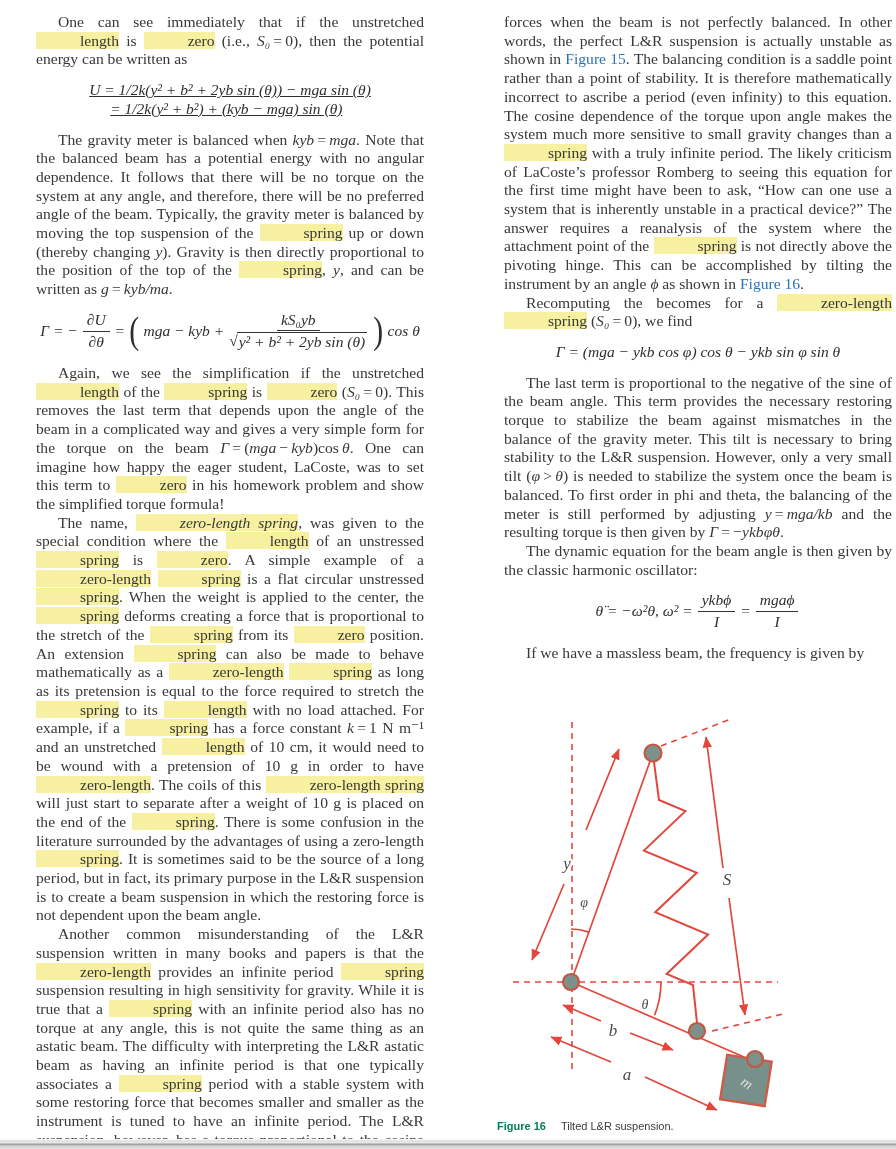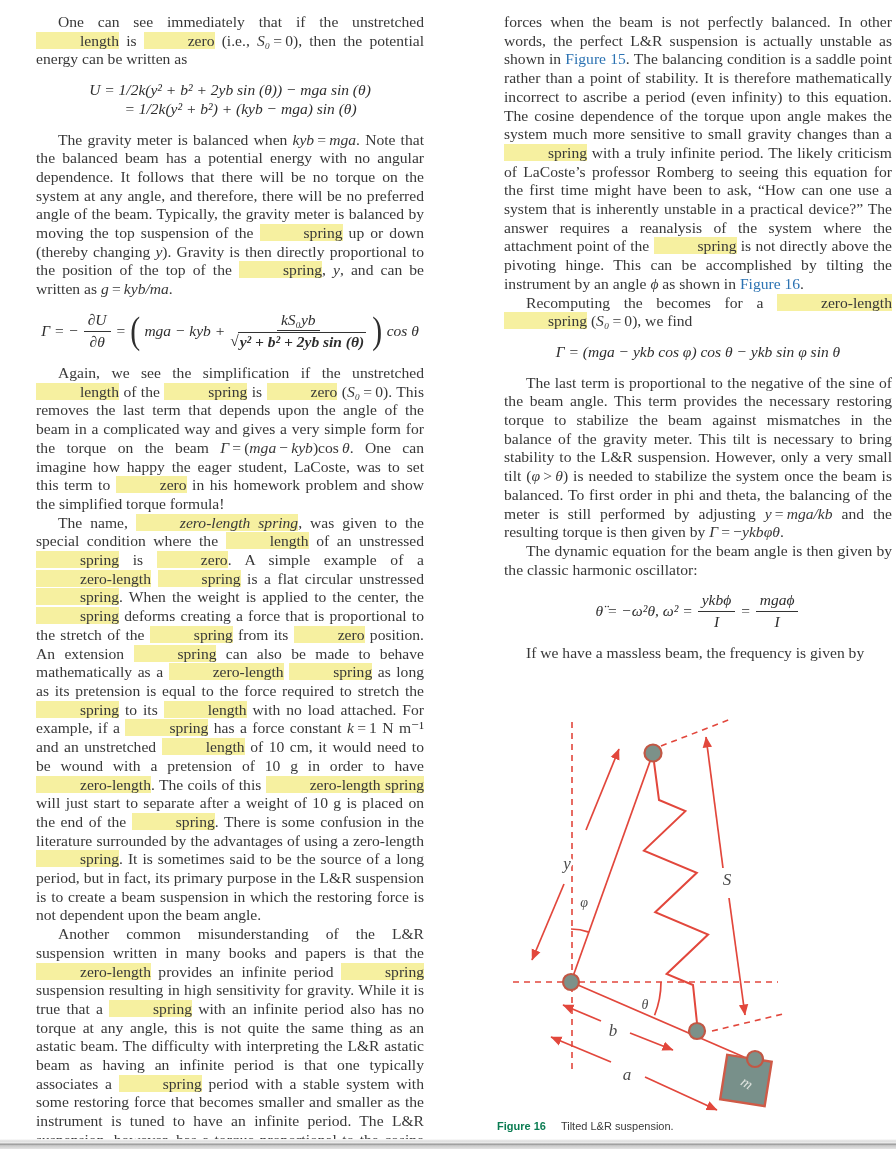--- a/index.html
+++ b/index.html
@@ -14,27 +14,27 @@
   #left-col{left:36px;height:1126px;}
   #right-col{left:472px;height:1126px;margin-left:32px;}
   .para{margin:0;text-align:justify;}
   .ind{text-indent:22px;}
   .hl{background:var(--hl);padding-left:44px;}
   .it{font-style:italic;}
   .blue{color:var(--link);}
   
   .eqblock{text-align:center;margin:12px 0;font-style:italic;font-size:15.5px;color:#2e2e2e;}
   .eqrow{display:flex;justify-content:center;align-items:center;gap:3px;}
-  .eqstack{display:inline-block;text-align:center;}
+  .eqstack{display:inline-block;text-align:left;text-decoration:underline;}
   .eqcont{padding-left:21px;}
   .frac{display:inline-flex;flex-direction:column;align-items:center;vertical-align:middle;margin:0 2px;line-height:1.2;}
   .frac .num{padding:0 4px 1px;border-bottom:1px solid #333;}
   .frac .den{padding-top:1px;display:inline-flex;align-items:flex-start;}
   .rad{font-style:normal;margin-right:-1px;}
-  .radicand{border-top:1px solid #333;padding:0 2px;font-weight:bold;}
+  .radicand{border-top:1px solid #333;padding:0 2px;}
   .bigp{font-size:240%;font-weight:300;line-height:0;vertical-align:middle;font-style:normal;transform:scaleX(.8);display:inline-block;}
   
   svg.figure{position:absolute;left:0;top:0;pointer-events:none;}
   .fl{stroke:var(--figred);fill:none;stroke-width:1.7px;}
   .fd{stroke:var(--figred);fill:none;stroke-width:1.6px;stroke-dasharray:6 5;}
   .spring{stroke:var(--figred);fill:none;stroke-width:2px;stroke-linejoin:miter;}
   .node{fill:var(--nodefill);stroke:var(--nodestroke);stroke-width:2.2px;}
   .mass{fill:var(--massfill);stroke:#cf5a47;stroke-width:2.4px;}
   .flabel{font-family:"Liberation Serif","DejaVu Serif",serif;font-style:italic;font-size:17px;fill:#4c4c4c;
           paint-order:stroke;stroke:#ffffff;stroke-width:5px;stroke-linejoin:round;text-anchor:middle;}

